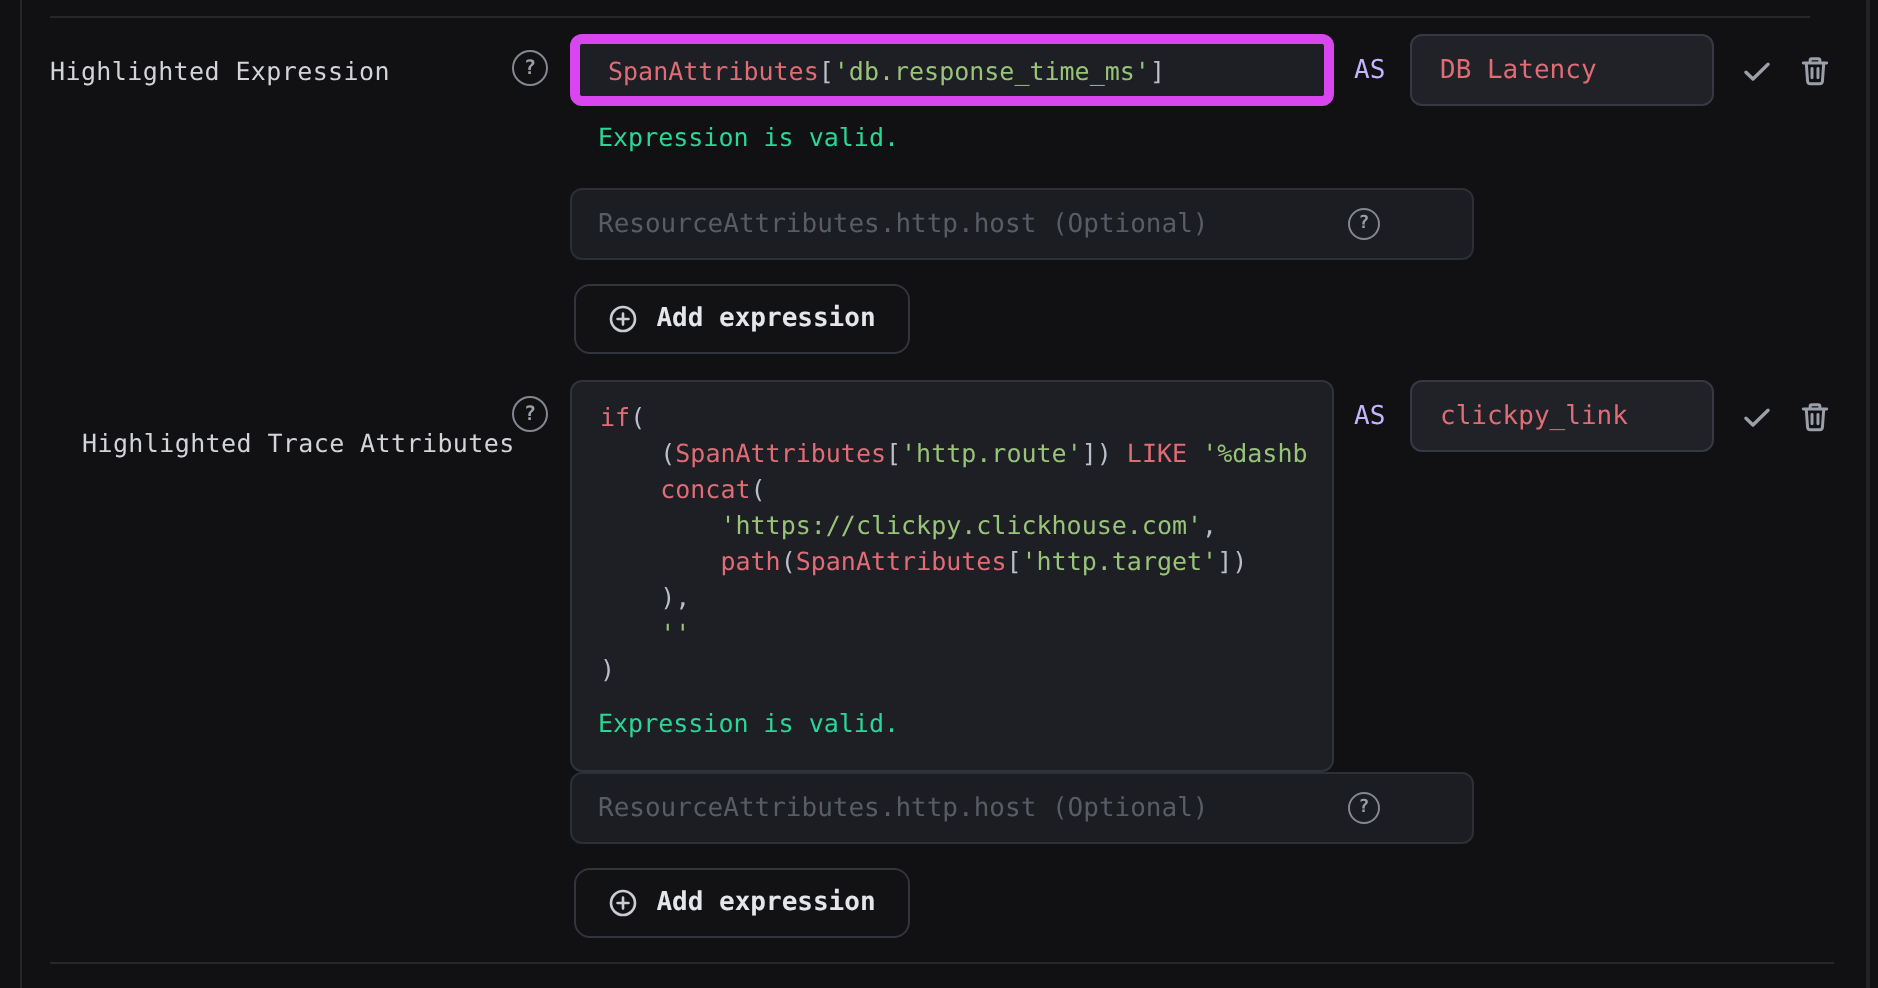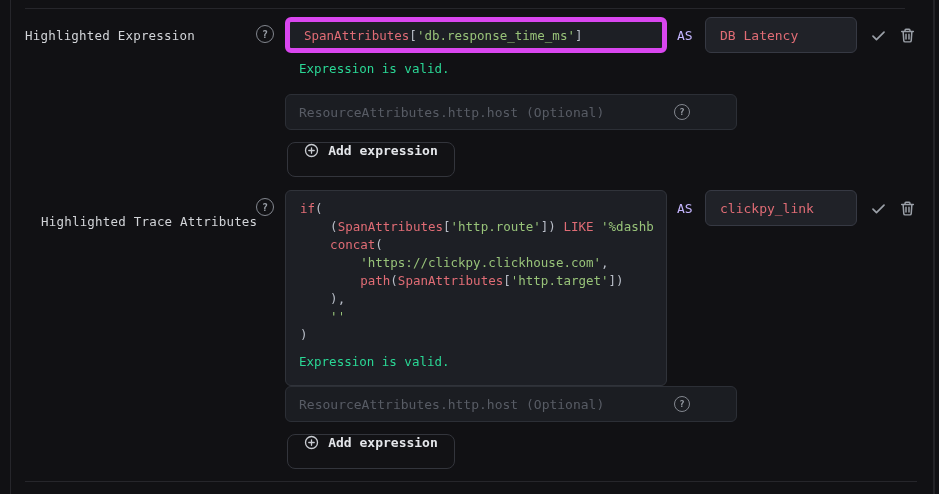--- a/index.html
+++ b/index.html
@@ -72,21 +72,21 @@
   .optional-input::placeholder { color:#585c65; opacity:1; }
 
   .valid-msg {
     position:absolute; left:270px;
     font-size:12.5px; color:#2ad795;margin-left:29px;
   }
 
   .add-btn {
     position:absolute; left:287px; width:168px; height:35px;
     background:#121215; border:1px solid #33353c; border-radius:8px;
-    display:flex; justify-content:center; gap:9px;
+    display:flex; align-items:center; justify-content:center; gap:9px;
     color:#e4e6ea; font-size:13px; font-weight:bold;
     font-family:"DejaVu Sans Mono","Liberation Mono",monospace;
     cursor:pointer;
   }
   .icon-btn { position:absolute; width:18px; height:18px; display:flex; align-items:center; justify-content:center; cursor:pointer; }
   .icon-btn svg { display:block; }
 </style>
 </head>
 <body>
 

